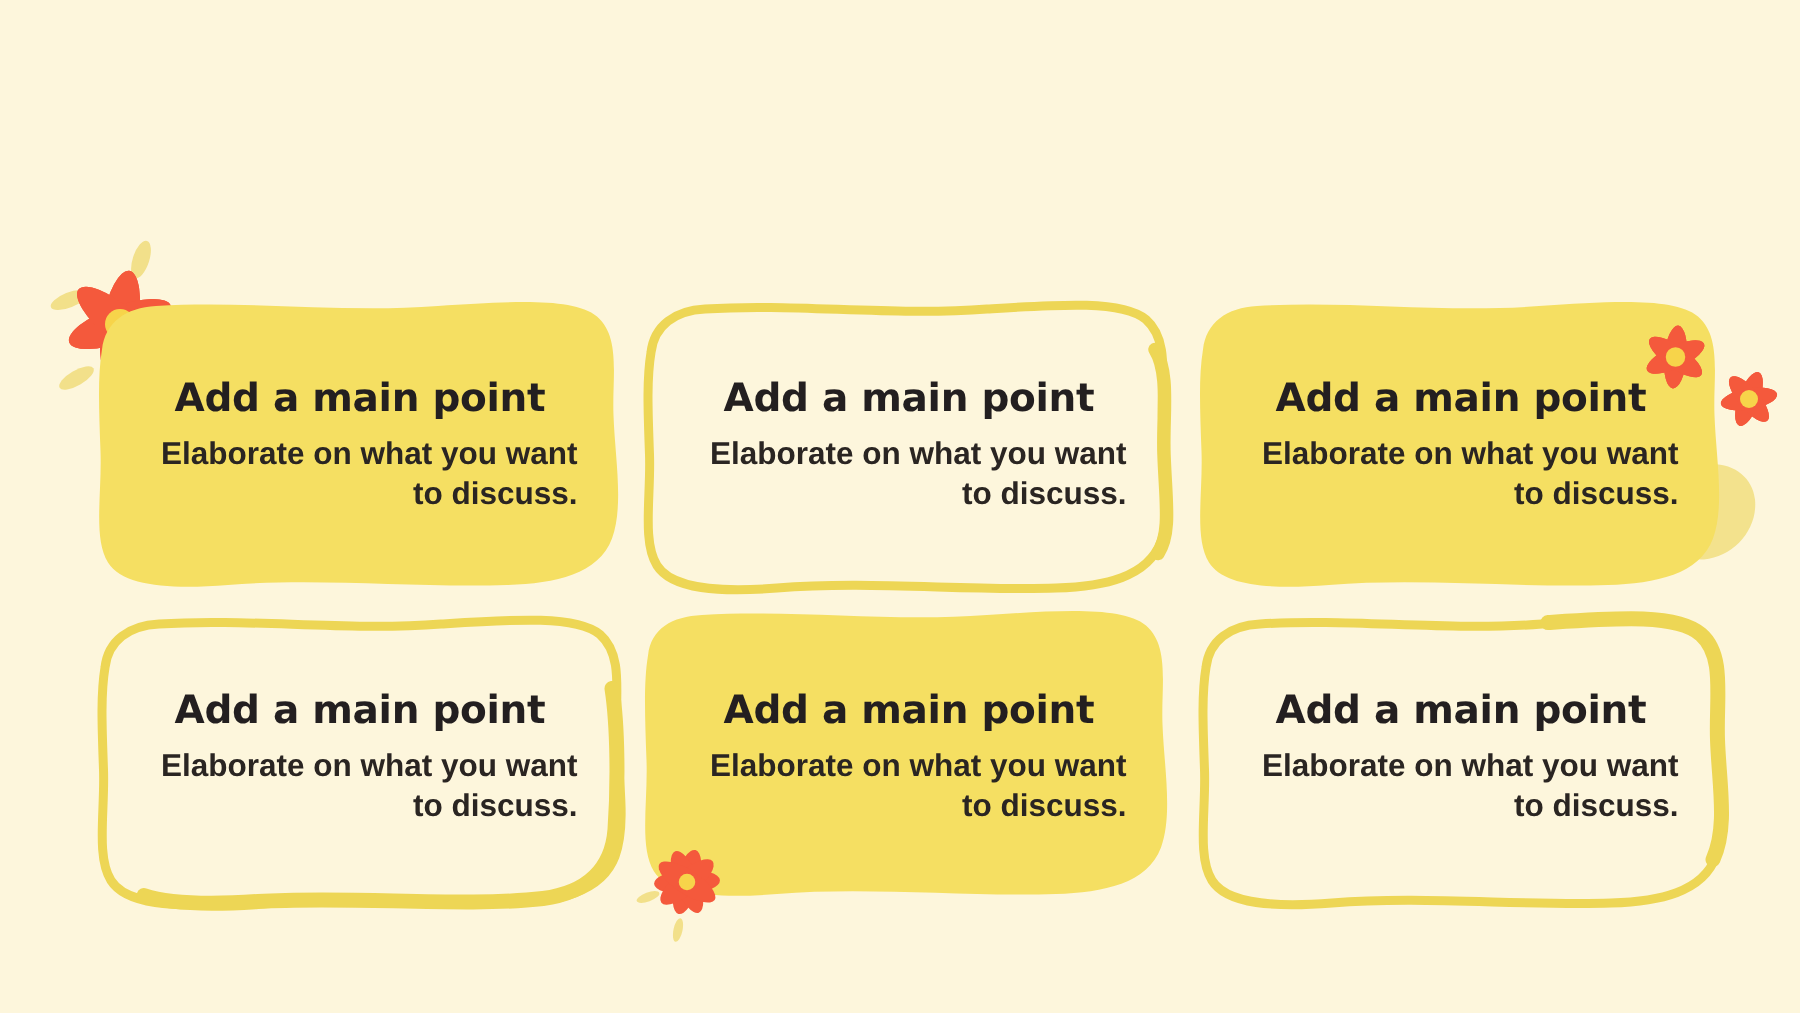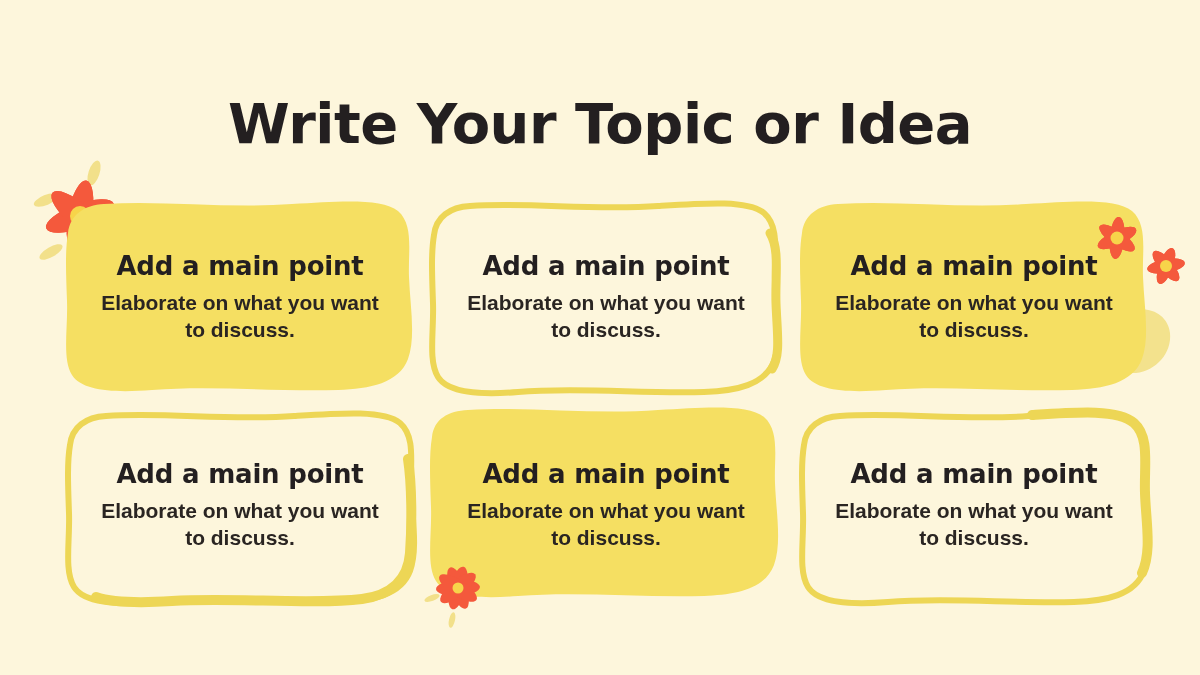--- a/index.html
+++ b/index.html
@@ -64,21 +64,21 @@
   .card-text {
     position: absolute;
     left: 0;
     top: 0;
     width: 348px;
     height: 186px;
     display: flex;
     flex-direction: column;
     align-items: center;
     justify-content: center;
-    text-align: center;
+    text-align: right;
     box-sizing: border-box;
     padding: 0 16px;
   }
   .card-heading {
     font-family: "DejaVu Sans", sans-serif;
     font-weight: 700;
     font-size: 26px;
     letter-spacing: -0.2px;
     color: #231f20;
     margin: 0 0 8px 0;
@@ -110,21 +110,20 @@
   #flower-top-left  { left: 18px;   top: 148px; width: 140px; height: 130px; }
   #flower-top-right-a { left: 1075px; top: 196px; width: 84px; height: 84px; }
   #flower-top-right-b { left: 1128px; top: 228px; width: 76px; height: 76px; }
   #flower-bottom-mid  { left: 418px;  top: 546px; width: 82px; height: 82px; }
 </style>
 </head>
 <body>
 
 <div id="slide">
 
-  <h1 id="slide-title">Write Your Topic or Idea</h1>
 
   <div class="deco" id="flower-top-left">
     <svg viewBox="0 0 140 130" width="140" height="130">
       <g fill="#f2e08a">
         <ellipse cx="76" cy="25" rx="5.5" ry="13" transform="rotate(18 76 25)"></ellipse>
         <ellipse cx="28" cy="52" rx="13" ry="5" transform="rotate(-22 28 52)"></ellipse>
         <ellipse cx="112" cy="62" rx="13" ry="5" transform="rotate(16 112 62)"></ellipse>
         <ellipse cx="33" cy="104" rx="13" ry="5" transform="rotate(-30 33 104)"></ellipse>
       </g>
       <g fill="#f4593c">

